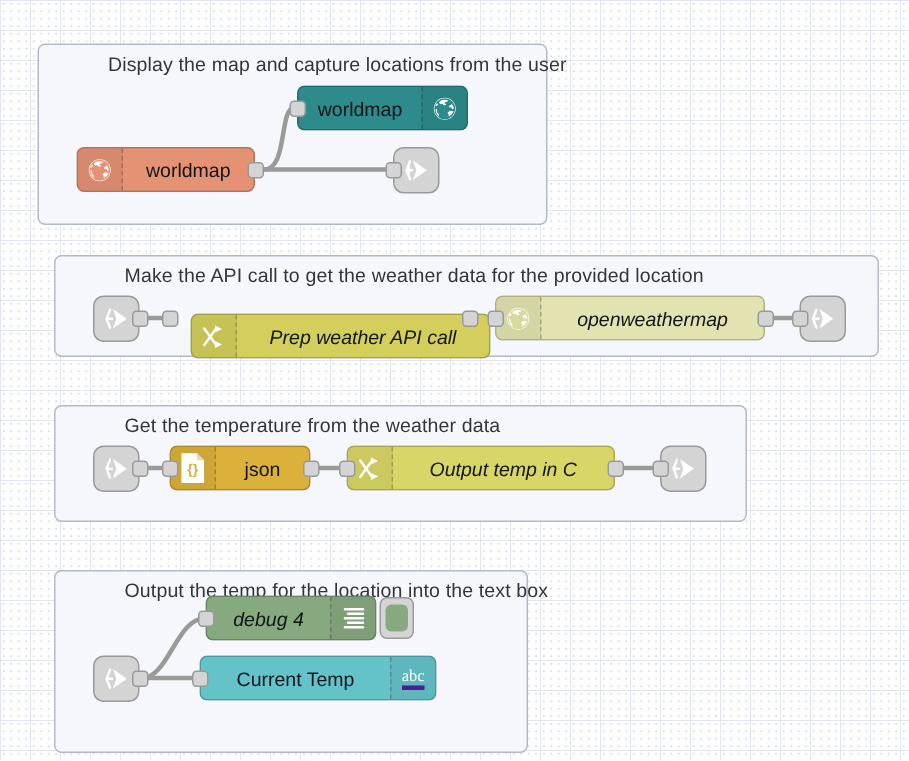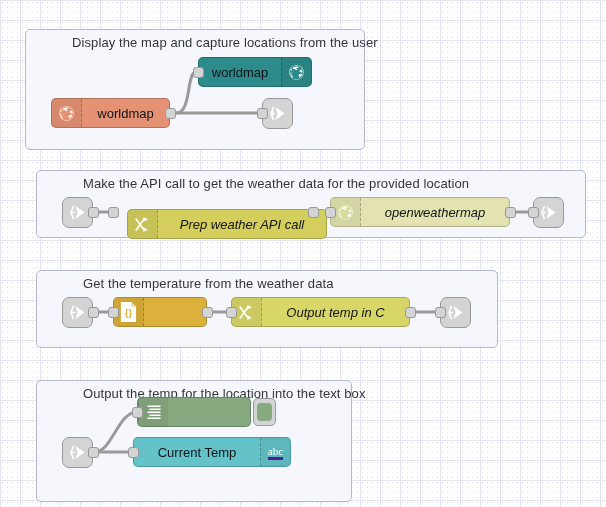--- a/index.html
+++ b/index.html
@@ -275,20 +275,21 @@
   <div class="port" id="p-link-in-g3-out" style="top: 307px; left: 87.5px;"></div>
 
   <div class="node" id="n-json" style="left: 113px; top: 297px; width: 94px; background: rgb(219, 177, 59);">
     <div class="icon-box left">
       <svg width="17" height="20" viewBox="0 0 18 21">
         <path fill="#ffffff" d="M1 0h11l5 5v16H1z"></path>
         <path fill="#e9d9a8" d="M12 0l5 5h-5z"></path>
         <text x="9" y="14.5" font-family="'Liberation Sans',sans-serif" font-size="10" font-weight="bold" fill="#dbb13b" text-anchor="middle">{}</text>
       </svg>
     </div>
+    <div class="label">json</div>
   </div>
   <div class="port" id="p-json-in" style="top: 306.5px; left: 107.5px;"></div>
   <div class="port" id="p-json-out" style="top: 306.5px; left: 201.5px;"></div>
 
   <div class="node" id="n-output-temp" style="left: 231px; top: 297px; width: 179px; background: rgb(217, 214, 104);">
     <div class="icon-box left">
       <svg width="19" height="19" viewBox="0 0 24 24">
         <g stroke="#ffffff" stroke-width="2" fill="none" stroke-linecap="round" stroke-linejoin="round">
           <path d="M4 5 L14 19"></path>
           <path d="M4 19 L14 5"></path>
@@ -316,20 +317,21 @@
       <path fill="#ffffff" d="M9.5 4.6 20 12 9.5 19.4l2.6-7.4z"></path>
     </svg>
   </div>
   <div class="port" id="p-link-in-g4-out" style="top: 447px; left: 87.5px;"></div>
 
   <div class="debug-btn" id="n-debug-btn" style="left: 253px; top: 398px;">
     <div class="inner" style="background: rgb(135, 169, 128);"></div>
   </div>
 
   <div class="node" id="n-debug4" style="left: 137px; top: 397px; width: 114px; background: rgb(135, 169, 128);">
+    <div class="label ital">debug 4</div>
     <div class="icon-box right">
       <svg width="16" height="17" viewBox="0 0 16 17">
         <g stroke="#ffffff" stroke-width="1.6" stroke-linecap="round">
           <path d="M2 2.2h12"></path>
           <path d="M4 5.2h10"></path>
           <path d="M2 8.2h12"></path>
           <path d="M4 11.2h10"></path>
           <path d="M2 14.2h12"></path>
         </g>
       </svg>

